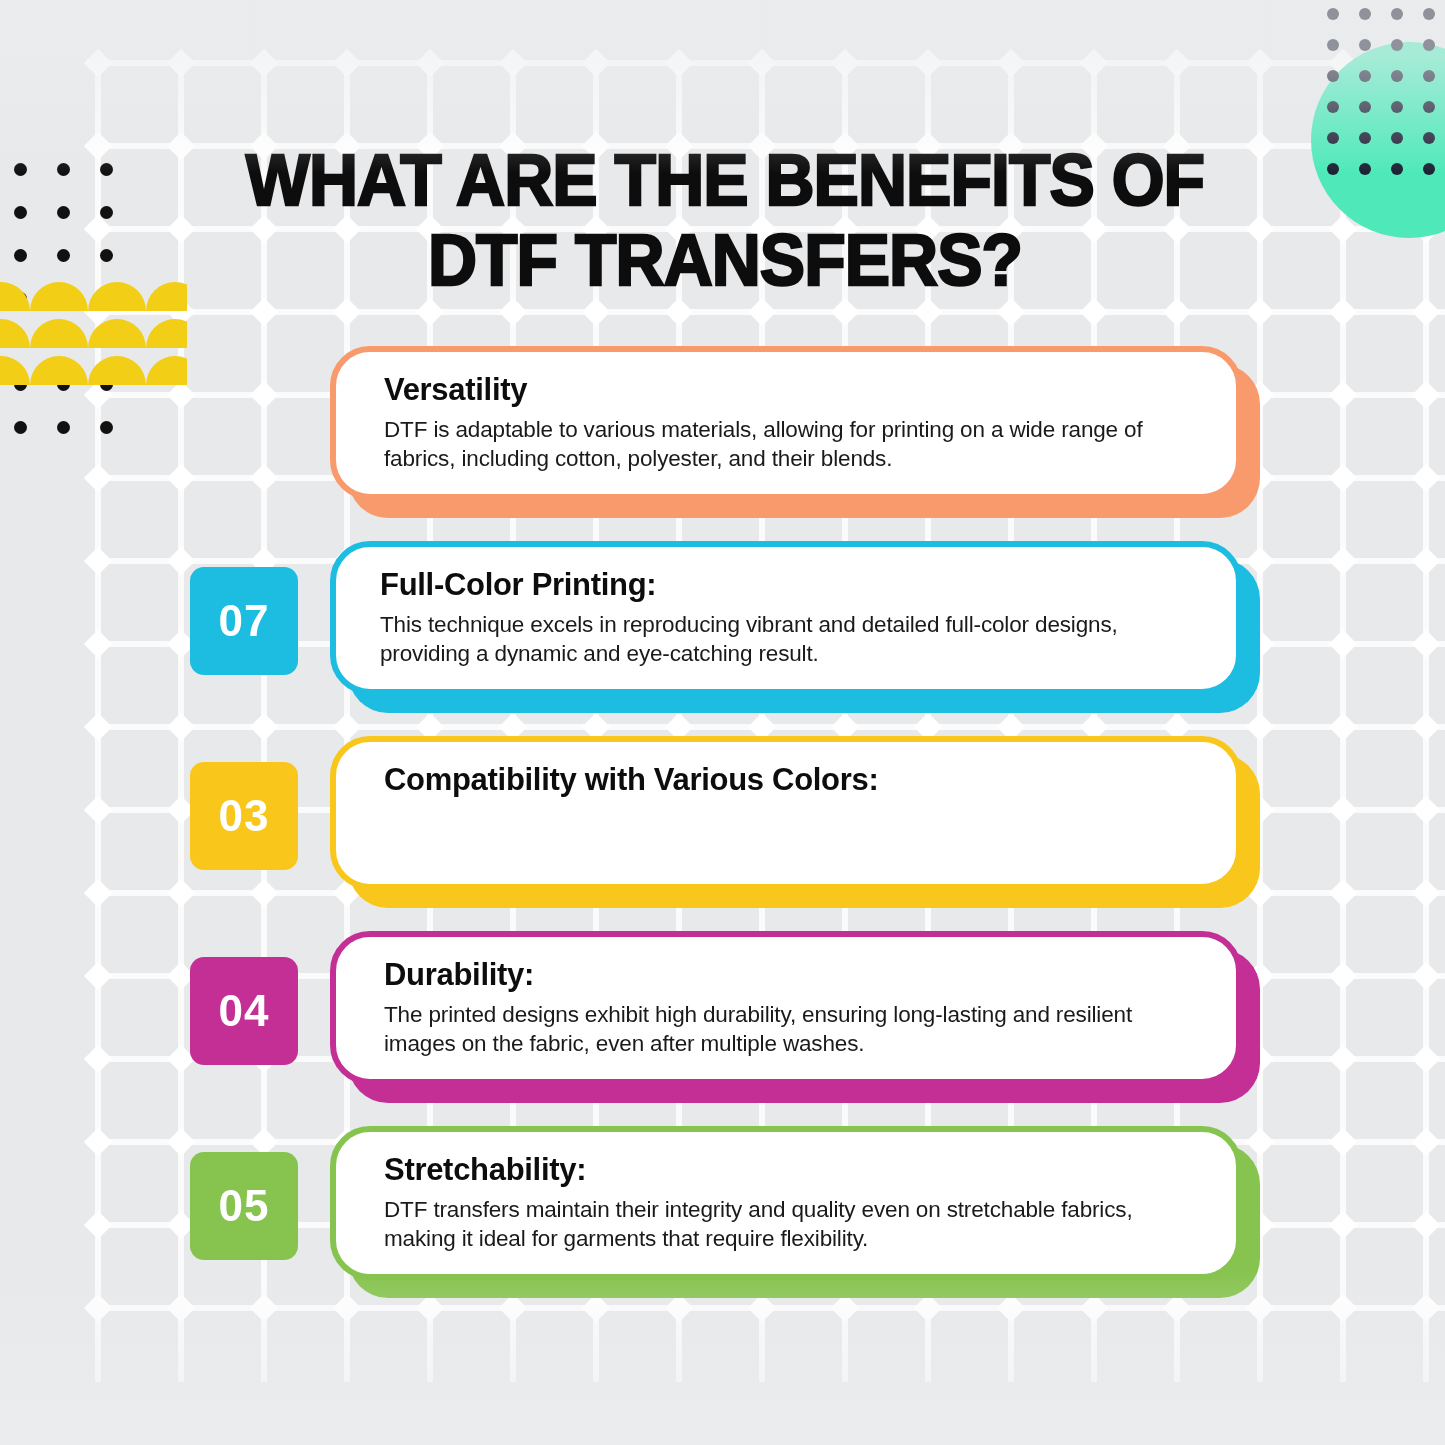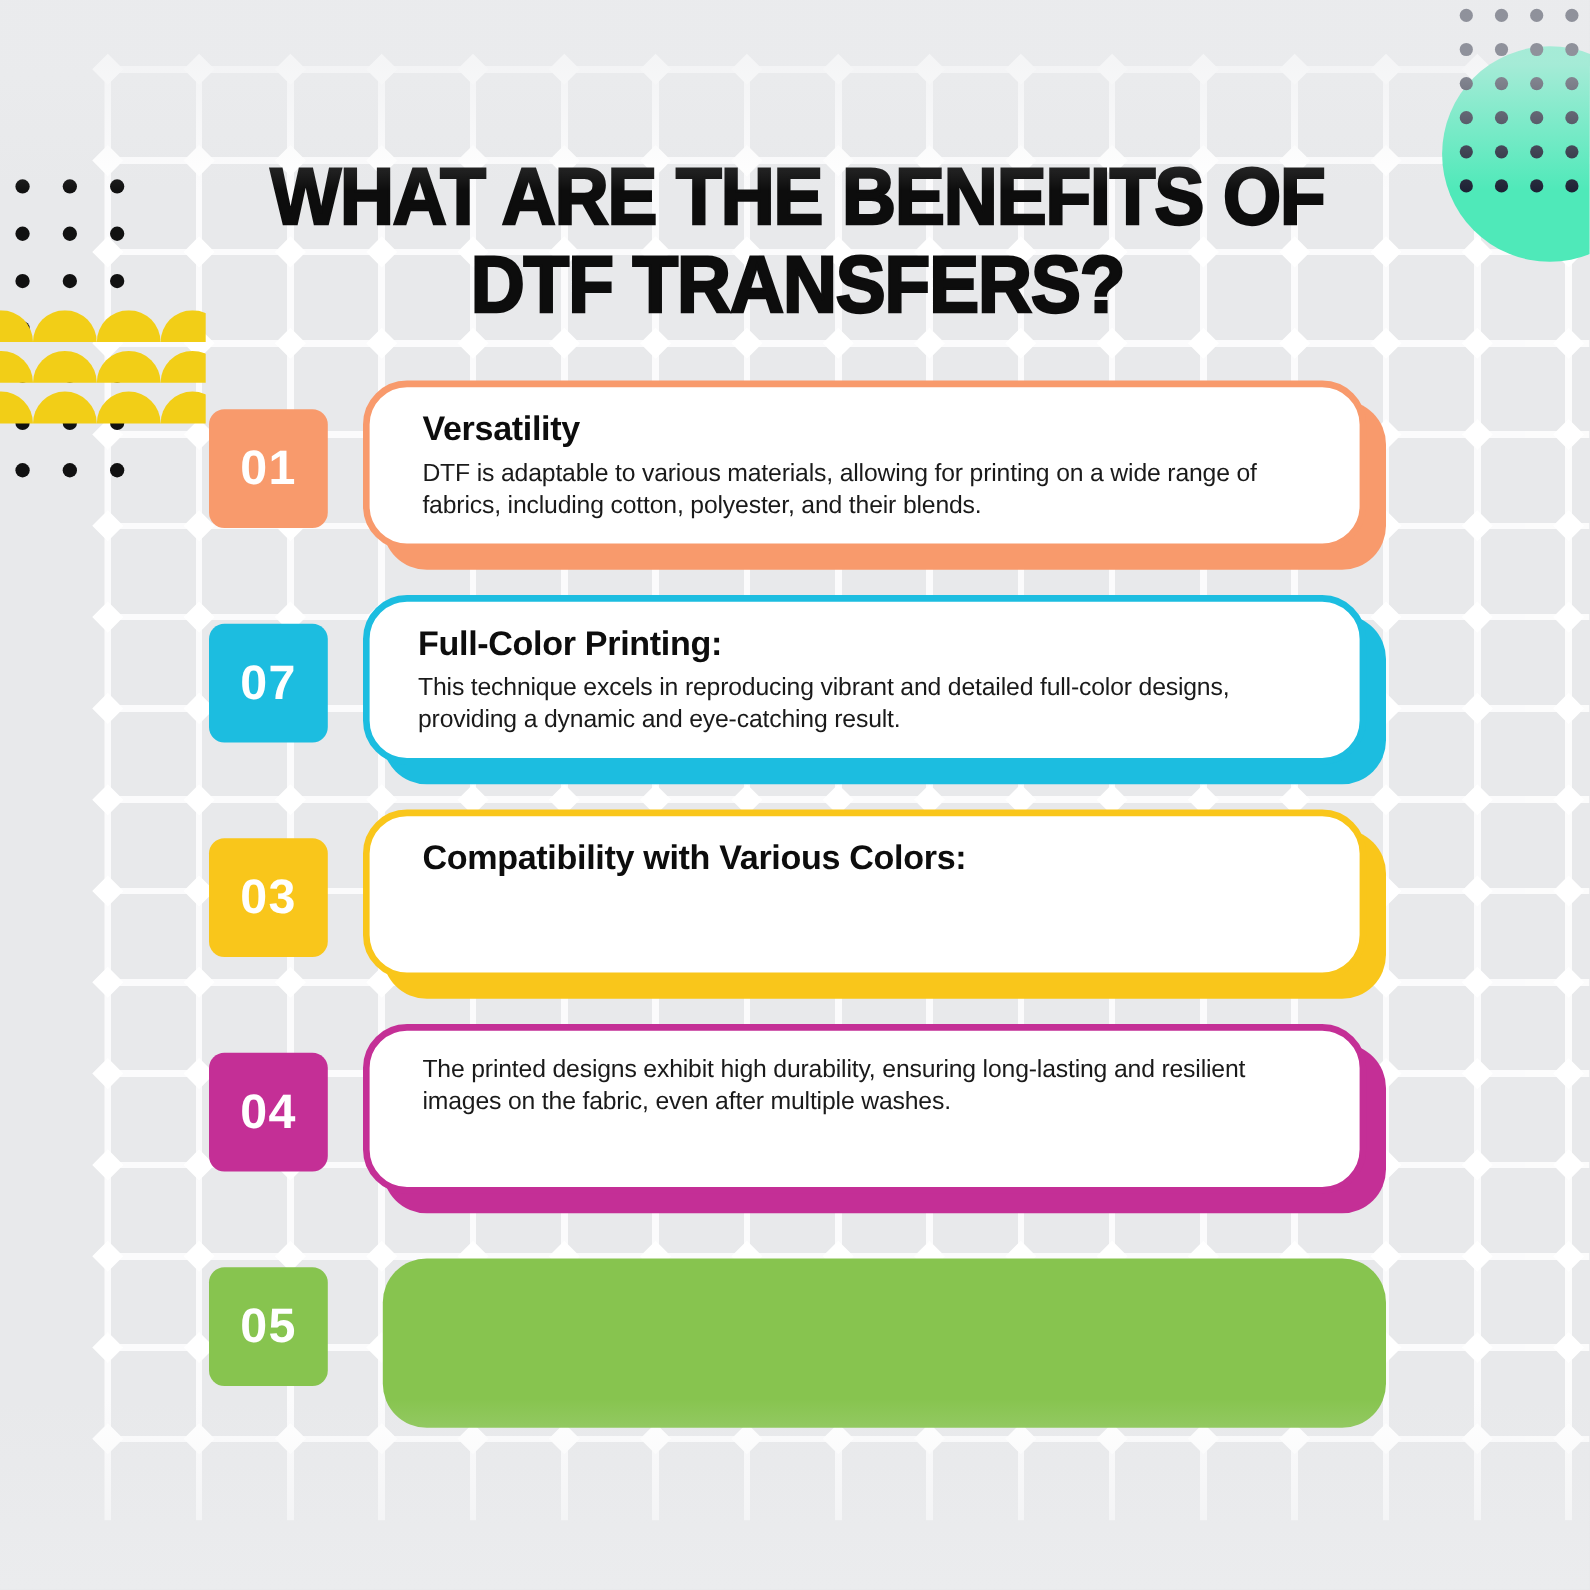--- a/index.html
+++ b/index.html
@@ -459,21 +459,20 @@
     <i style="right: 0px; top: 155px; background: rgb(30, 34, 53);"></i>
     <i style="right: 32px; top: 155px; background: rgb(30, 34, 53);"></i>
     <i style="right: 64px; top: 155px; background: rgb(30, 34, 53);"></i>
     <i style="right: 96px; top: 155px; background: rgb(30, 34, 53);"></i>
   </div>
 
 <h1 id="title">WHAT ARE THE BENEFITS OF DTF TRANSFERS?</h1>
 
 <div id="cards">
     <div class="row">
-      <div class="badge" style="background: rgb(248, 154, 108);">01</div>
       <div class="card-wrap">
         <div class="card-shadow" style="background: rgb(248, 154, 108);"></div>
         <div class="card-body" style="border-color: rgb(248, 154, 108);">
           <div class="card-title">Versatility</div>
           <div class="card-desc">DTF is adaptable to various materials, allowing for printing on a wide range of fabrics, including cotton, polyester, and their blends.</div>
         </div>
       </div>
     </div>
     <div class="row">
       <div class="badge" style="background: rgb(28, 189, 224);">07</div>
@@ -492,25 +491,30 @@
         <div class="card-body" style="border-color: rgb(249, 198, 27);">
           <div class="card-title">Compatibility with Various Colors:</div>
         </div>
       </div>
     </div>
     <div class="row">
       <div class="badge" style="background: rgb(196, 47, 150);">04</div>
       <div class="card-wrap">
         <div class="card-shadow" style="background: rgb(196, 47, 150);"></div>
         <div class="card-body" style="border-color: rgb(196, 47, 150);">
+          <div class="card-title">Durability:</div>
           <div class="card-desc">The printed designs exhibit high durability, ensuring long-lasting and resilient images on the fabric, even after multiple washes.</div>
         </div>
       </div>
     </div>
     <div class="row">
       <div class="badge" style="background: rgb(135, 196, 79);">05</div>
       <div class="card-wrap">
         <div class="card-shadow" style="background: rgb(135, 196, 79);"></div>
+        <div class="card-body" style="border-color: rgb(135, 196, 79);">
+          <div class="card-title">Stretchability:</div>
+          <div class="card-desc">DTF transfers maintain their integrity and quality even on stretchable fabrics, making it ideal for garments that require flexibility.</div>
+        </div>
       </div>
     </div>
   </div>
 
 <div id="bg-vignette"></div>
 
 </body></html>

